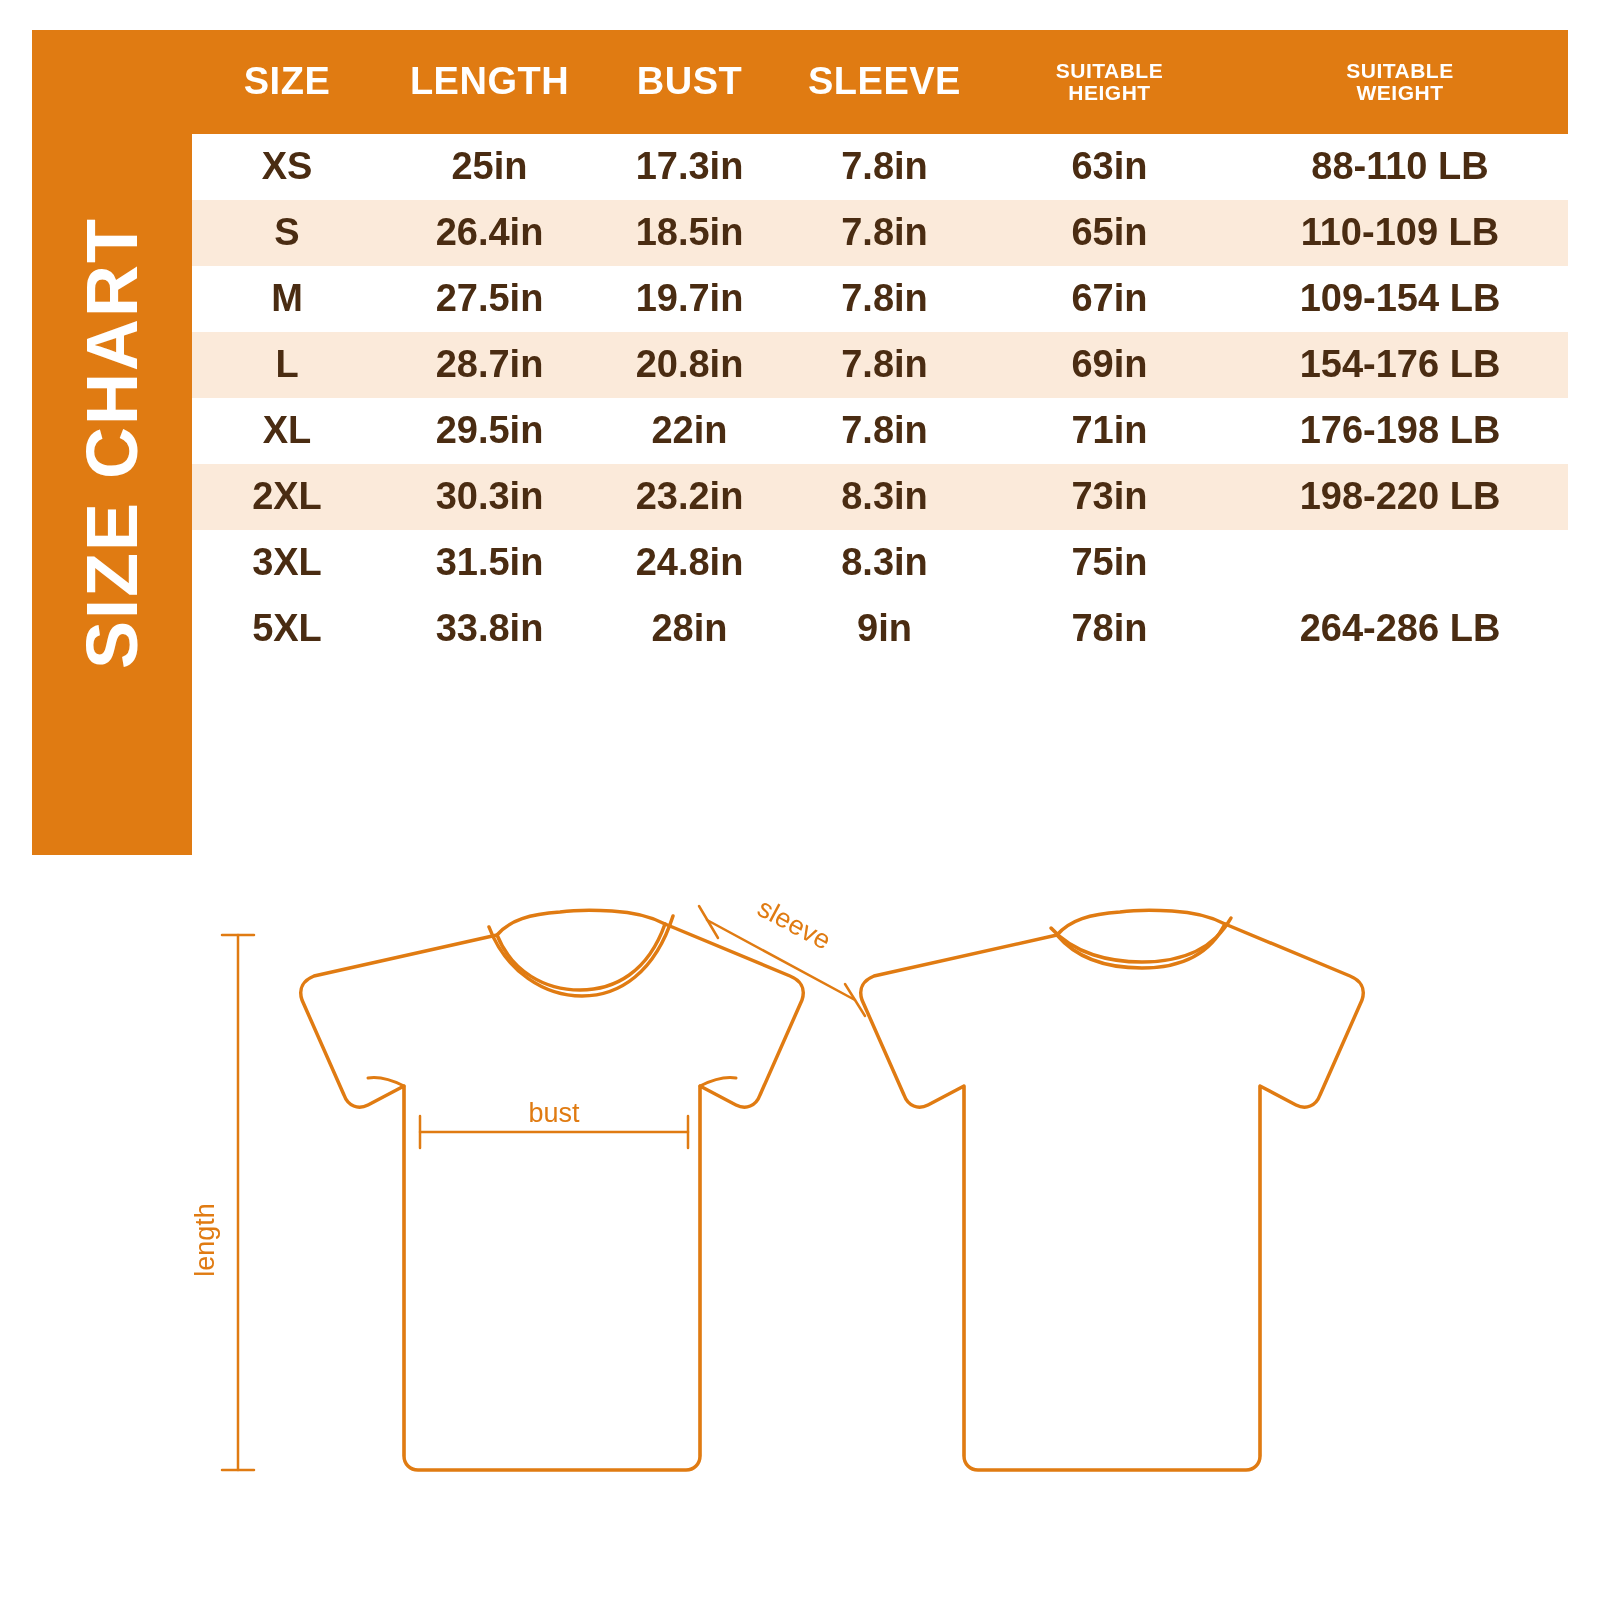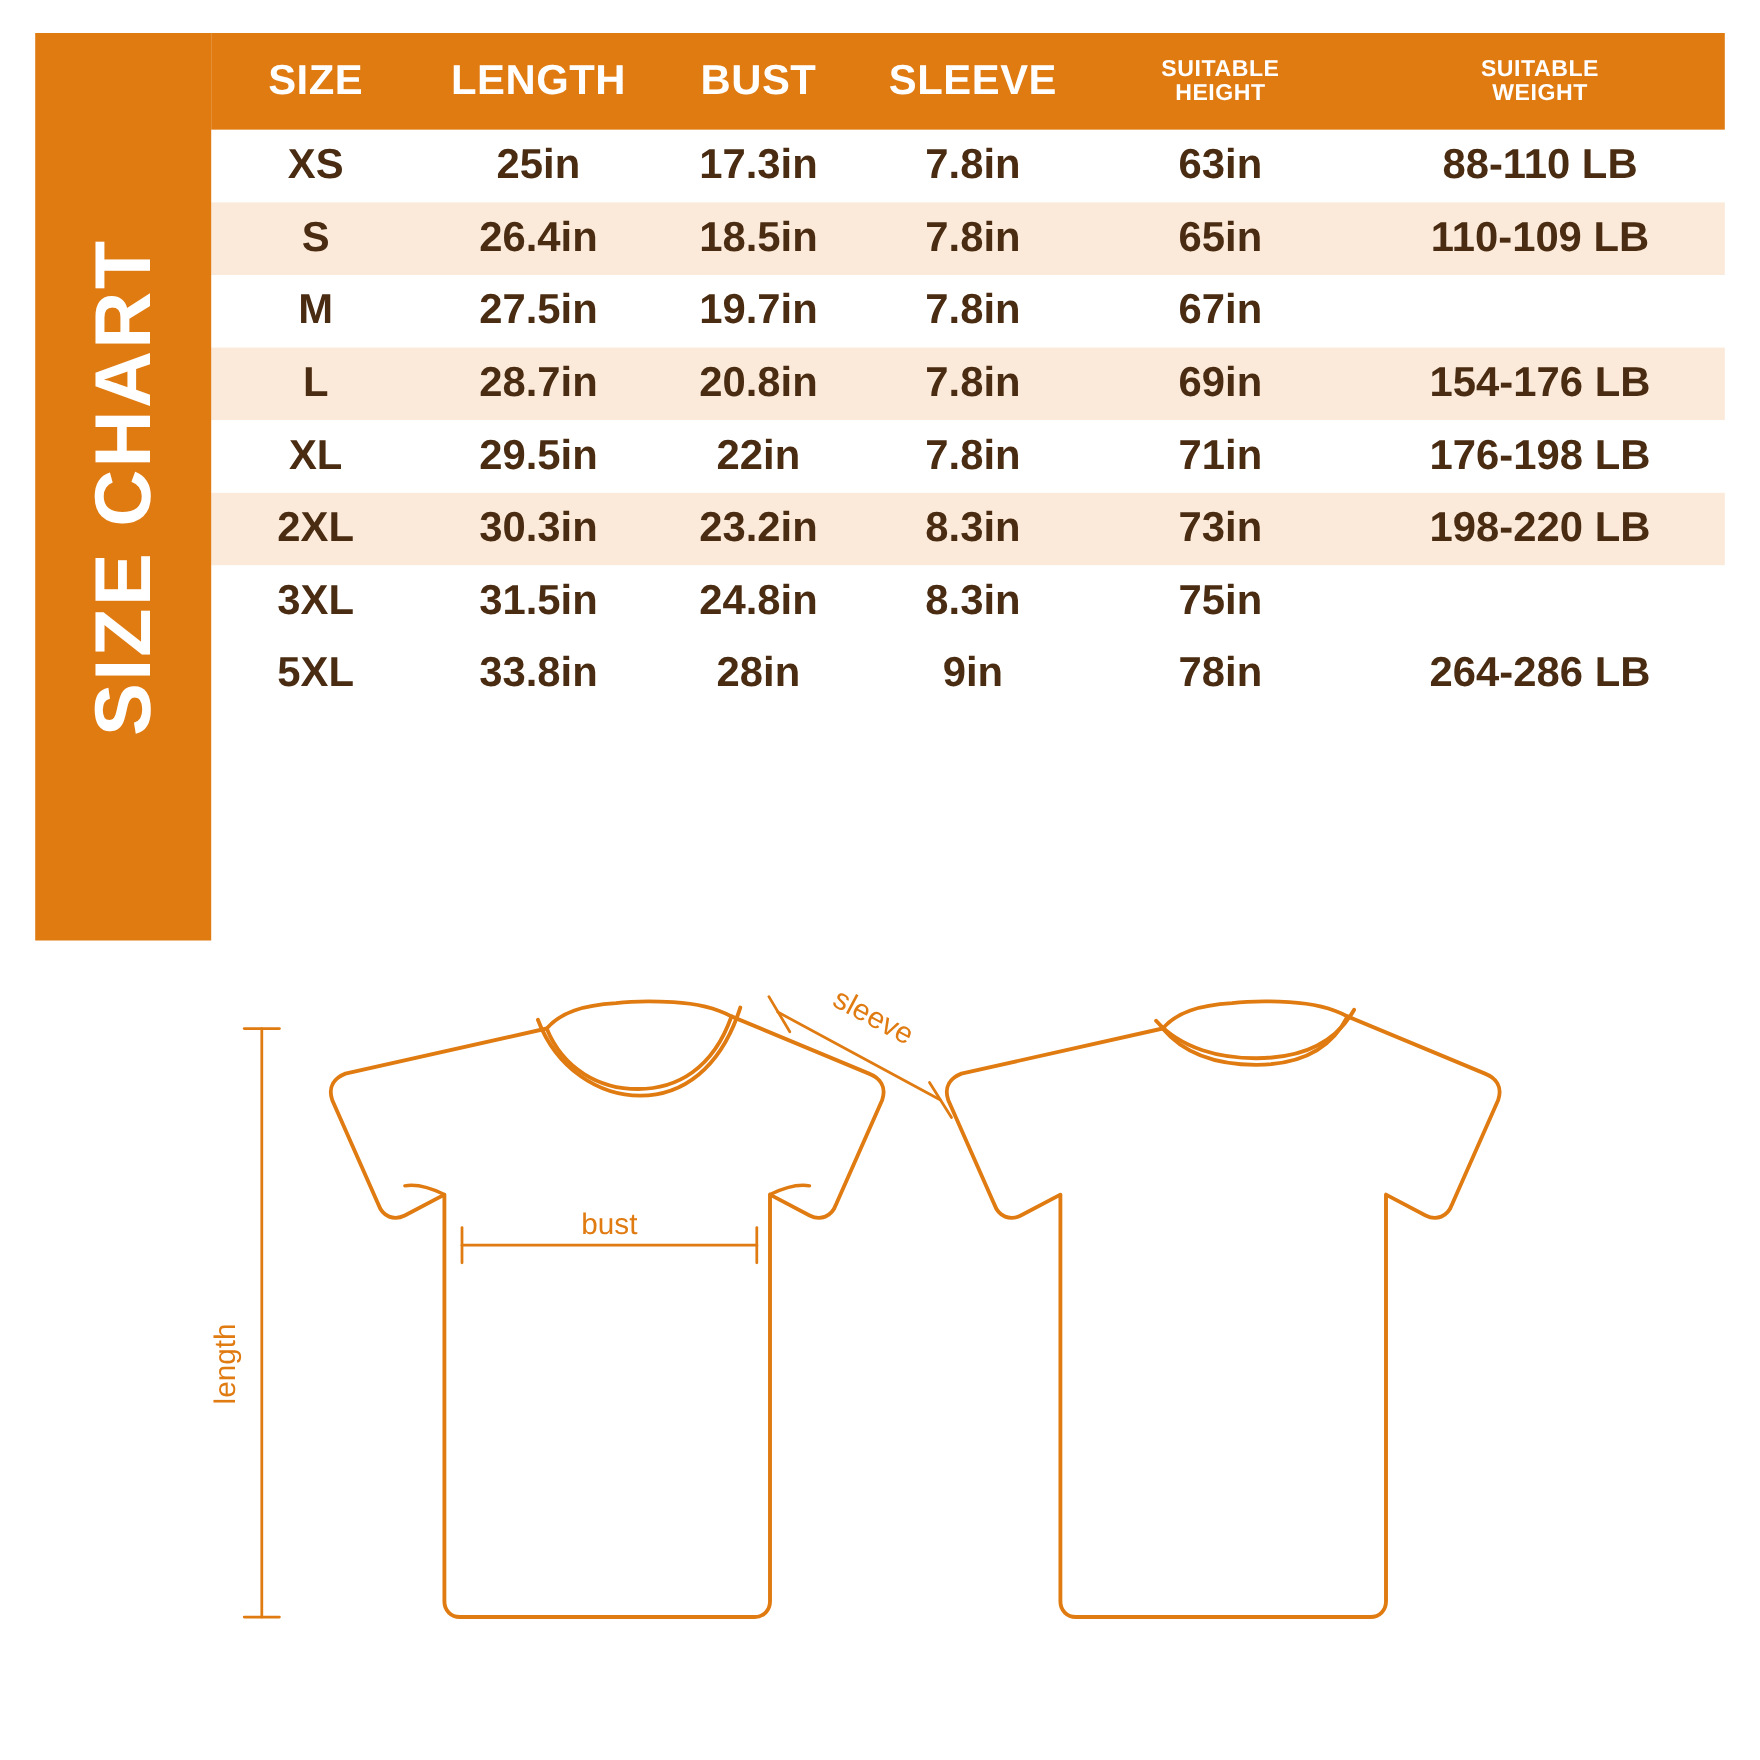--- a/index.html
+++ b/index.html
@@ -49,21 +49,21 @@
     display: flex;
     flex-direction: column;
   }
 
   .row {
     display: flex;
     align-items: center;
   }
   .row.header {
     background: #E07B12;
-    height: 88px;
+    height: 104px;
   }
   .row.body {
     height: 66px;
   }
   .row.odd { background: #ffffff; }
   .row.even { background: #FBEADA; }
 
   .cell {
     text-align: center;
     font-weight: bold;
@@ -149,20 +149,21 @@
       <div class="cell c-height">65in</div>
       <div class="cell c-weight">110-109 LB</div>
     </div>
 
     <div class="row body odd">
       <div class="cell c-size">M</div>
       <div class="cell c-length">27.5in</div>
       <div class="cell c-bust">19.7in</div>
       <div class="cell c-sleeve">7.8in</div>
       <div class="cell c-height">67in</div>
+      <div class="cell c-weight">109-154 LB</div>
     </div>
 
     <div class="row body even">
       <div class="cell c-size">L</div>
       <div class="cell c-length">28.7in</div>
       <div class="cell c-bust">20.8in</div>
       <div class="cell c-sleeve">7.8in</div>
       <div class="cell c-height">69in</div>
       <div class="cell c-weight">154-176 LB</div>
     </div>

